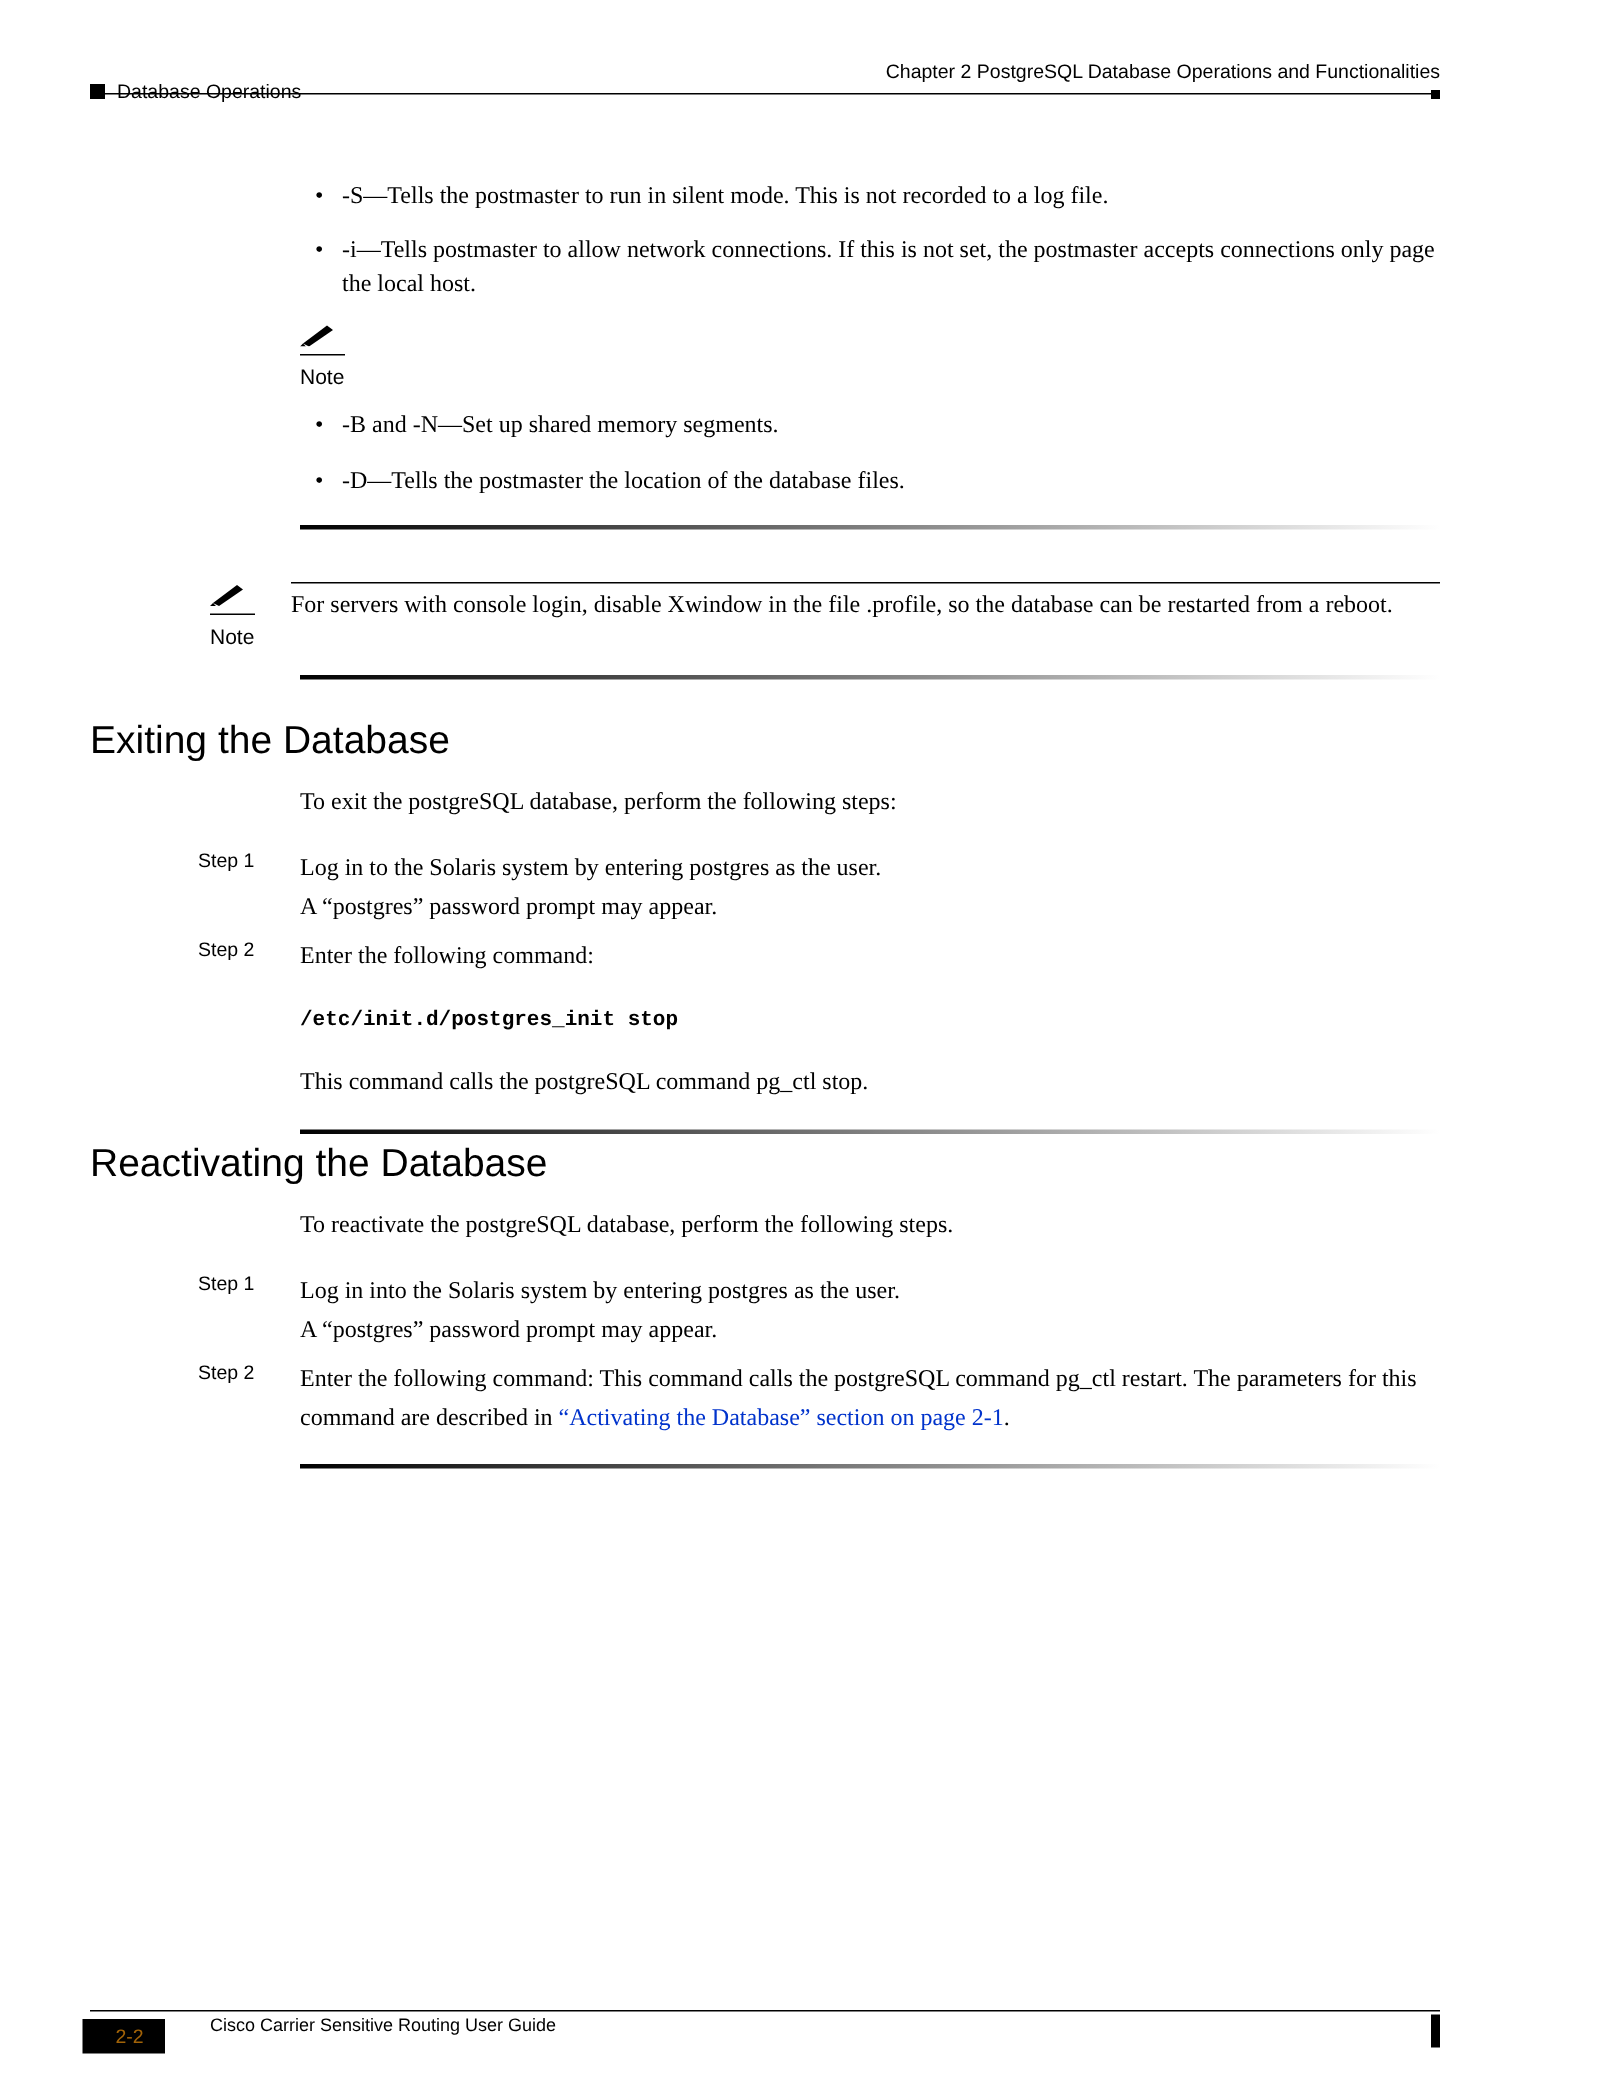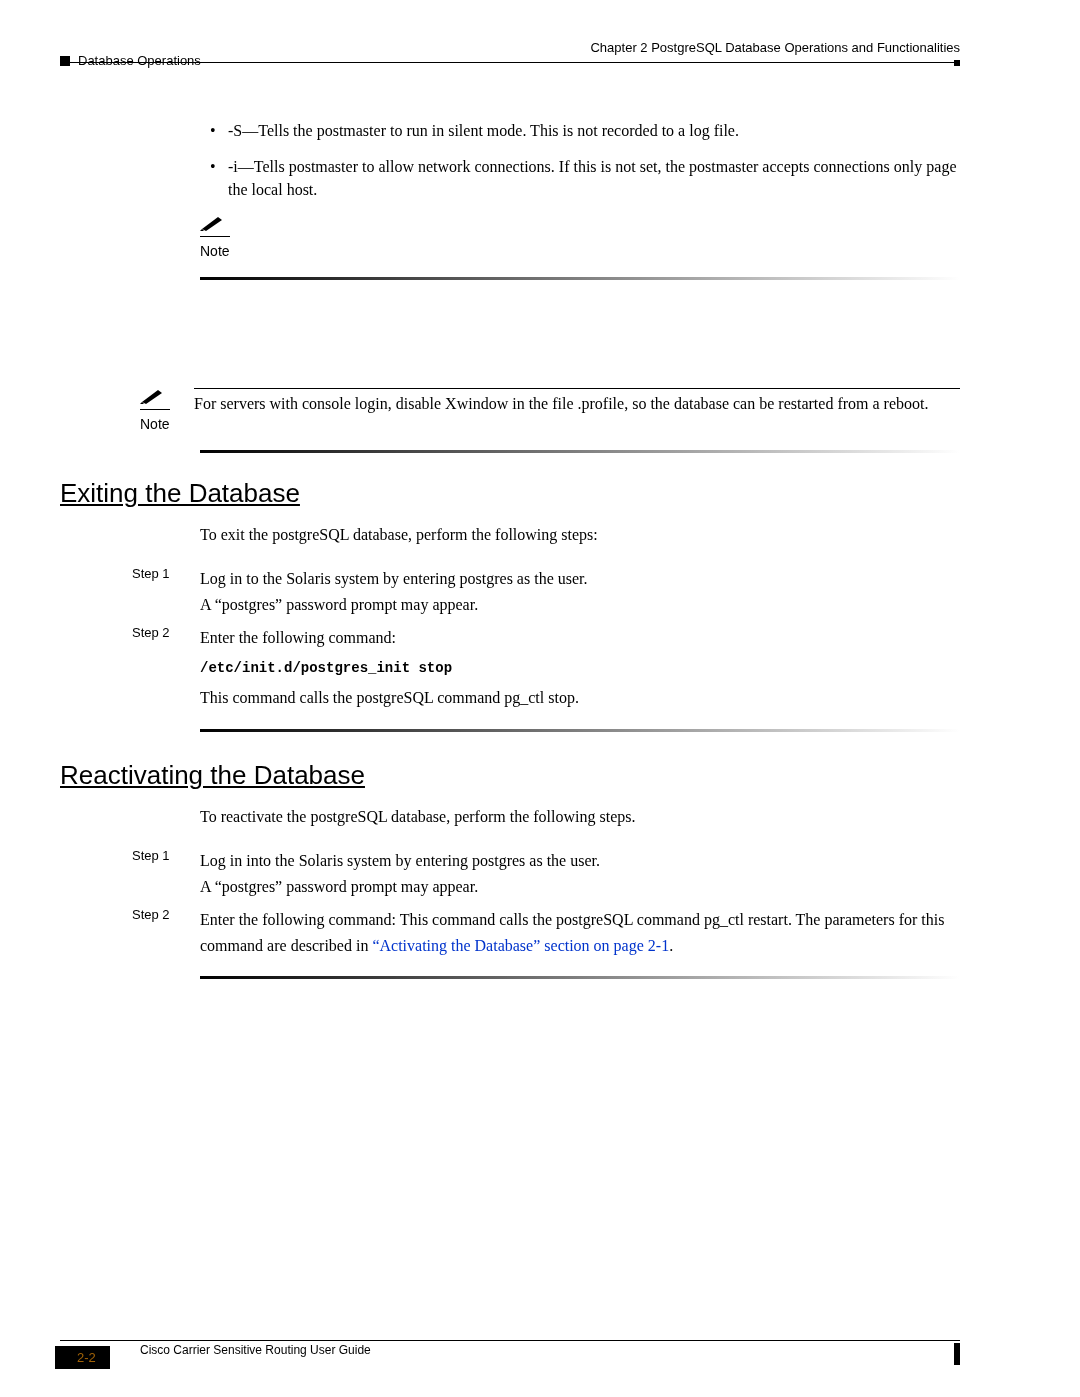--- a/index.html
+++ b/index.html
@@ -137,21 +137,20 @@
     height: 3px;
     background: linear-gradient(to right, #000, #fff);
   }
   h2.section {
     position: absolute;
     left: 60px;
     font-family: Arial, Helvetica, sans-serif;
     font-weight: normal;
     font-size: 26px;
     margin: 0;
-    text-decoration: underline;
   }
   .body-indent {
     position: absolute;
     left: 200px;
     right: 110px;
     line-height: 1.4;
   }
   .step-row {
     display: flex;
     gap: 18px;
@@ -164,21 +163,21 @@
   }
   .step-body {
     flex: 1;
     line-height: 1.6;
   }
   .cmd {
     font-family: "Courier New", Courier, monospace;
     font-weight: bold;
     font-size: 14px;
     display: block;
-    margin: 6px 0;
+    margin: 18px 0;
   }
   .steps-block {
     position: absolute;
     left: 132px;
     right: 110px;
   }
   .link {
     color: #0033cc;
   }
   .footer-line {
@@ -238,20 +237,24 @@
         <span class="note-icon">
           <svg width="26" height="16" viewBox="0 0 26 16">
               <path d="M2 14 L18 2 L22 5 L6 16 Z M2 14 L0 16 L4 16 Z" fill="#000"></path>
             </svg>
         </span>
         <div class="note-underline"></div>
         <span class="note-label">Note</span>
       </div>
     </div>
 
+    <ul class="bullet-list" style="margin-top:14px;">
+      <li>-B and -N—Set up shared memory segments.</li>
+      <li>-D—Tells the postmaster the location of the database files.</li>
+    </ul>
 
     <div class="gradient-rule"></div>
   </div>
 
   <div class="wide-note" style="top:378px;">
     <div class="note-block">
       <div class="note-icon-col">
         <span class="note-icon">
           <svg width="26" height="16" viewBox="0 0 26 16">
               <path d="M2 14 L18 2 L22 5 L6 16 Z M2 14 L0 16 L4 16 Z" fill="#000"></path>

